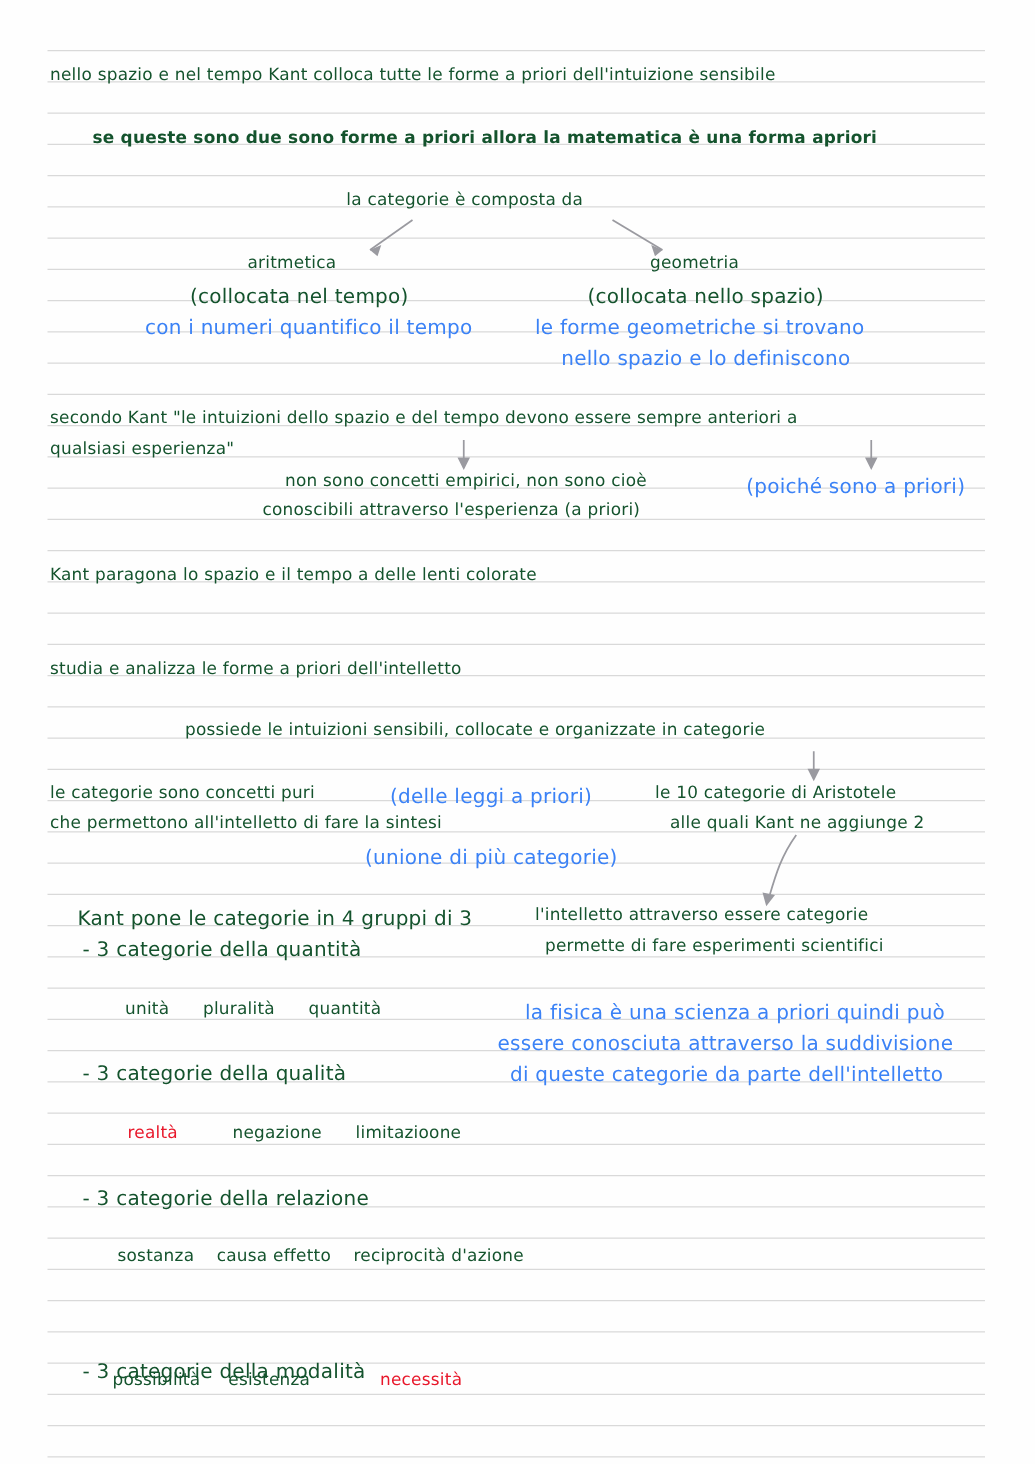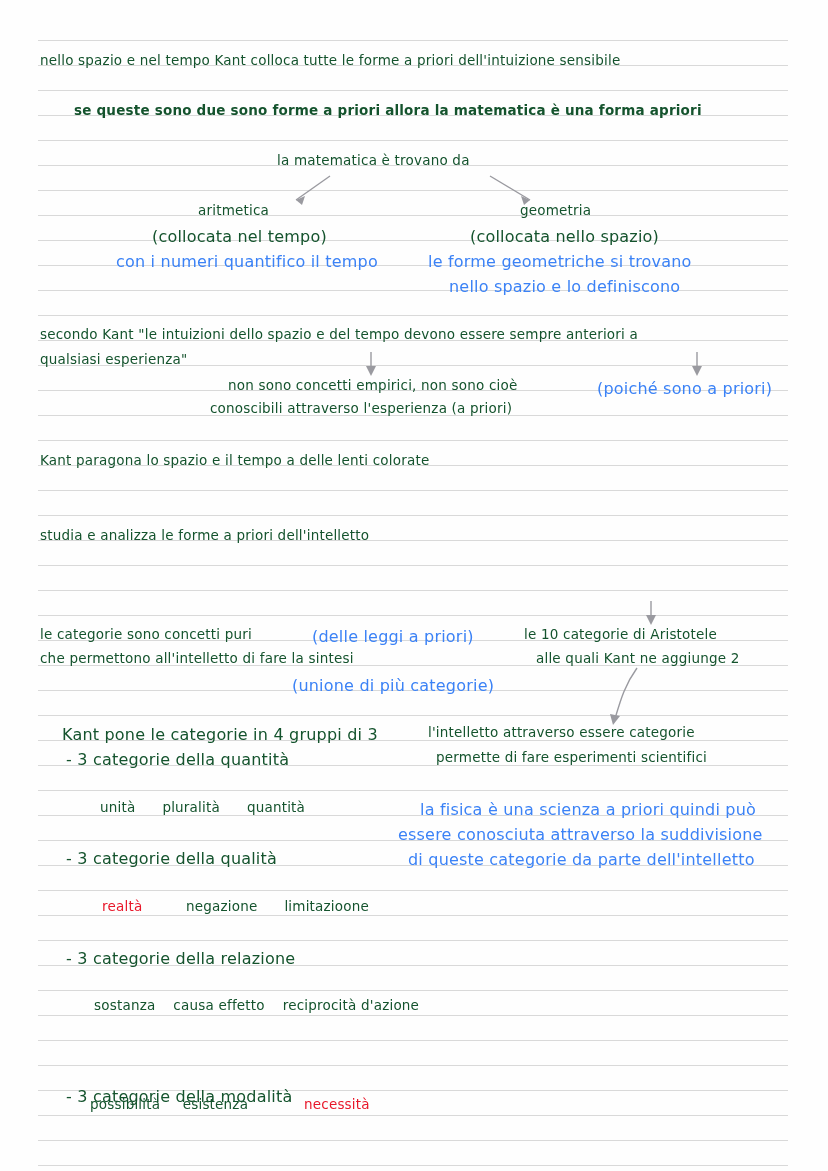--- a/index.html
+++ b/index.html
@@ -119,21 +119,21 @@
       <div class="rule" style="top: 1140px; background: rgb(217, 217, 217);"></div>
       <div class="rule" style="top: 1165px; background: rgb(217, 217, 217);"></div>
     </div>
 
   <div id="content">
 
     <div class="ln s14 dark" style="left:40px; top:52px;">nello spazio e nel tempo Kant colloca tutte le forme a priori dell'intuizione sensibile</div>
 
     <div class="ln s14 dark" style="left:74px; top:102px;font-weight:bold;">se queste sono due sono forme a priori allora la matematica è una forma apriori</div>
 
-    <div class="ln s14 dark" style="left:277px; top:152px;">la matematica è trovano da</div>
+    <div class="ln s14 dark" style="left:277px; top:152px;">la categorie è composta da</div>
 
     <svg class="arrow" style="left:0; top:0; width:828px; height:1171px;">
       <line x1="330" y1="176" x2="296" y2="200"></line>
       <polygon points="296,200 305,196 302,205"></polygon>
       <line x1="490" y1="176" x2="530" y2="200"></line>
       <polygon points="530,200 521,196 524,205"></polygon>
     </svg>
 
     <div class="ln s14 dark" style="left:198px; top:202px;">aritmetica</div>
     <div class="ln s14 dark" style="left:520px; top:202px;">geometria</div>
@@ -157,20 +157,21 @@
 
     <div class="ln s14 dark" style="left:228px; top:377px;">non sono concetti empirici, non sono cioè</div>
     <div class="ln s13 grey" style="left:597px; top:379px;">(poiché sono a priori)</div>
     <div class="ln s14 dark" style="left:210px; top:400px;">conoscibili attraverso l'esperienza (a priori)</div>
 
     <div class="ln s14 dark" style="left:40px; top:452px;">Kant paragona lo spazio e il tempo a delle lenti colorate</div>
 
 
     <div class="ln s14 dark" style="left:40px; top:527px;">studia e analizza le forme a priori dell'intelletto</div>
 
+    <div class="ln s14 dark" style="left:148px; top:576px;">possiede le intuizioni sensibili, collocate e organizzate in categorie</div>
 
     <svg class="arrow" style="left:0; top:0; width:828px; height:1171px;">
       <line x1="651" y1="601" x2="651" y2="623"></line>
       <polygon points="651,625 646,615 656,615"></polygon>
     </svg>
 
     <div class="ln s14 dark" style="left:40px; top:626px;">le categorie sono concetti puri</div>
     <div class="ln s13 grey" style="left:312px; top:627px;">(delle leggi a priori)</div>
     <div class="ln s14 dark" style="left:524px; top:626px;">le 10 categorie di Aristotele</div>
 

